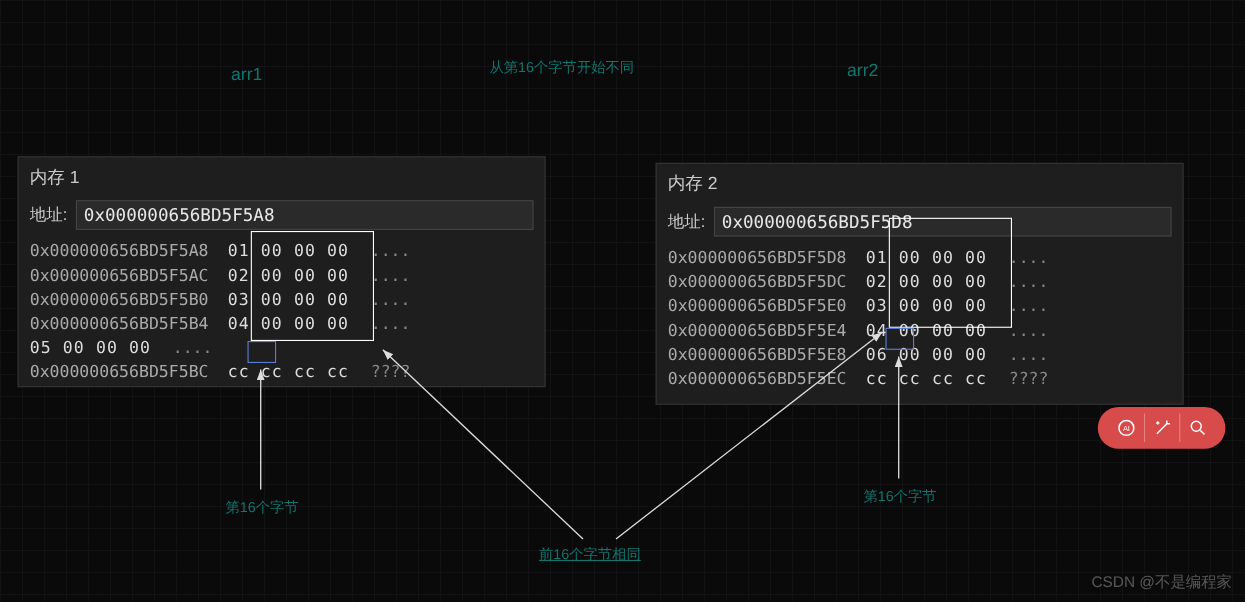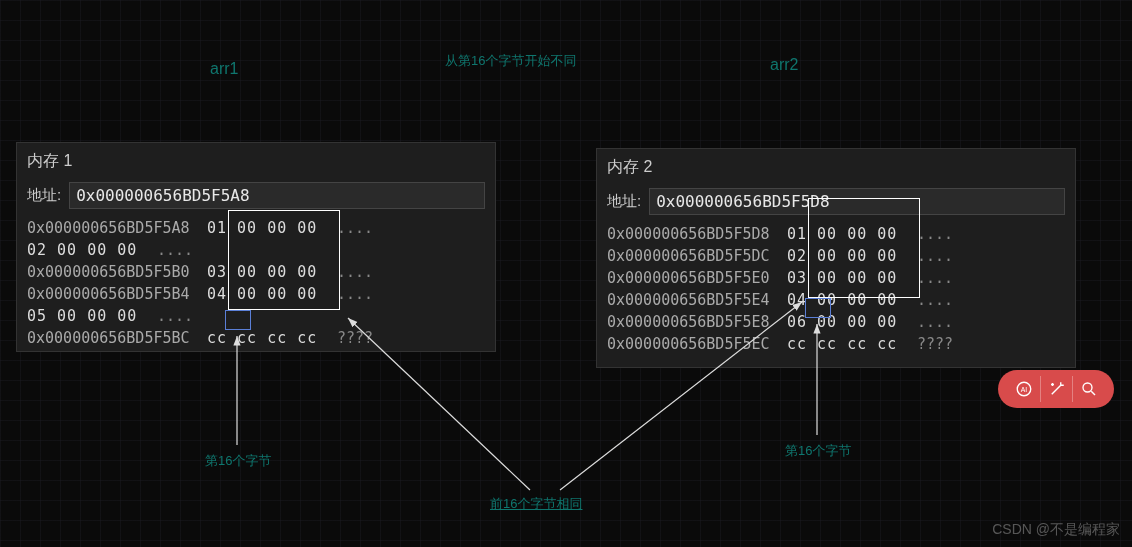--- a/index.html
+++ b/index.html
@@ -76,20 +76,21 @@
     <span class="addr-label">地址:</span>
     <input class="addr-input" value="0x000000656BD5F5A8" style="">
   </div>
   <div class="mem-table" id="table1">
       <div class="mem-row">
         <span class="mem-addr">0x000000656BD5F5A8</span>
         <span class="mem-bytes">01 00 00 00</span>
         <span class="mem-ascii">....</span>
       </div>
       <div class="mem-row">
+        <span class="mem-addr">0x000000656BD5F5AC</span>
         <span class="mem-bytes">02 00 00 00</span>
         <span class="mem-ascii">....</span>
       </div>
       <div class="mem-row">
         <span class="mem-addr">0x000000656BD5F5B0</span>
         <span class="mem-bytes">03 00 00 00</span>
         <span class="mem-ascii">....</span>
       </div>
       <div class="mem-row">
         <span class="mem-addr">0x000000656BD5F5B4</span>

